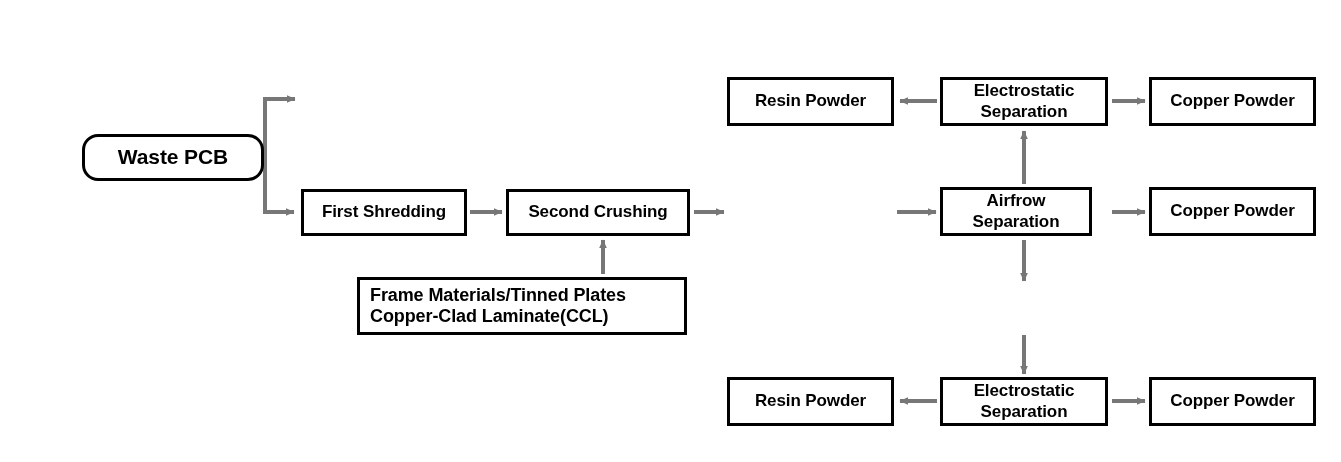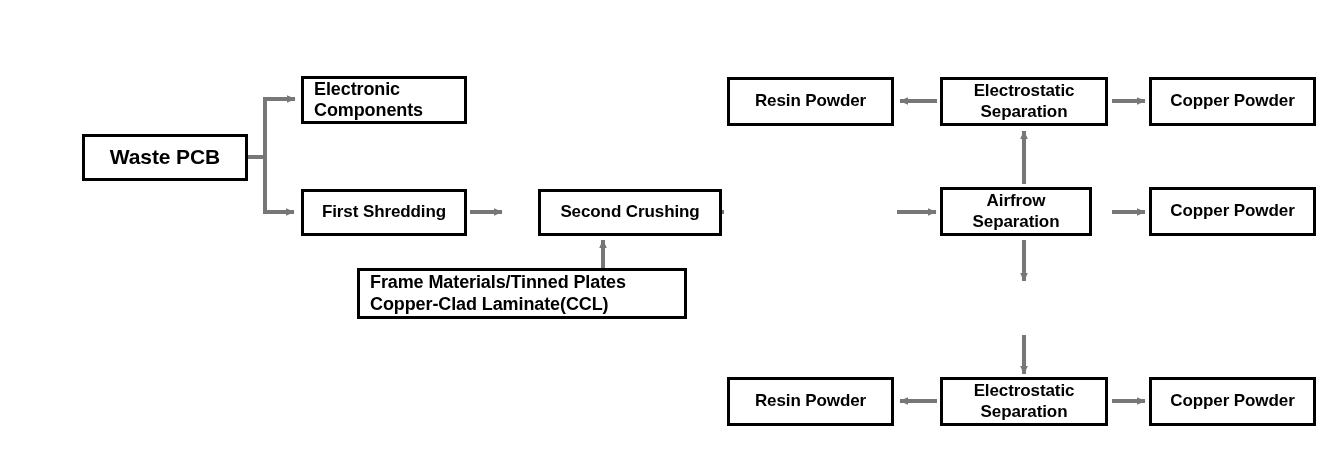--- a/index.html
+++ b/index.html
@@ -118,30 +118,28 @@
 
     <g>
       <line x1="937" y1="401" x2="900" y2="401" stroke="#777777" stroke-width="4" marker-end="url(#ah)"></line>
     </g>
 
     <g>
       <line x1="1112" y1="401" x2="1145" y2="401" stroke="#777777" stroke-width="4" marker-end="url(#ah)"></line>
     </g>
   </svg>
 
-  <div class="node emph" style="left:82px; top:134px; width:166px; height:47px;">Waste PCB</div>
+  <div class="node emph" style="left:82px; top:134px; width:182px; height:47px;border-radius:16px;">Waste PCB</div>
 
-  <div class="node wide-text" style="left:301px; top:76px; width:166px; height:48px;">Electronic
-Components</div>
 
   <div class="node" style="left:301px; top:189px; width:166px; height:47px;">First Shredding</div>
 
-  <div class="node" style="left:506px; top:189px; width:184px; height:47px;margin-left:32px;">Second Crushing</div>
+  <div class="node" style="left:506px; top:189px; width:184px; height:47px;">Second Crushing</div>
 
-  <div class="node wide-text" style="left:357px; top:268px; width:330px; height:51px; font-size:18px;">Frame Materials/Tinned Plates
+  <div class="node wide-text" style="left:357px; top:277px; width:330px; height:58px; font-size:18px;">Frame Materials/Tinned Plates
 Copper-Clad Laminate(CCL)</div>
 
 
   <div class="node" style="left:940px; top:187px; width:152px; height:49px;">Airfrow
 Separation</div>
 
   <div class="node" style="left:940px; top:77px; width:168px; height:49px;">Electrostatic
 Separation</div>
 
   <div class="node" style="left:727px; top:77px; width:167px; height:49px;">Resin Powder</div>

